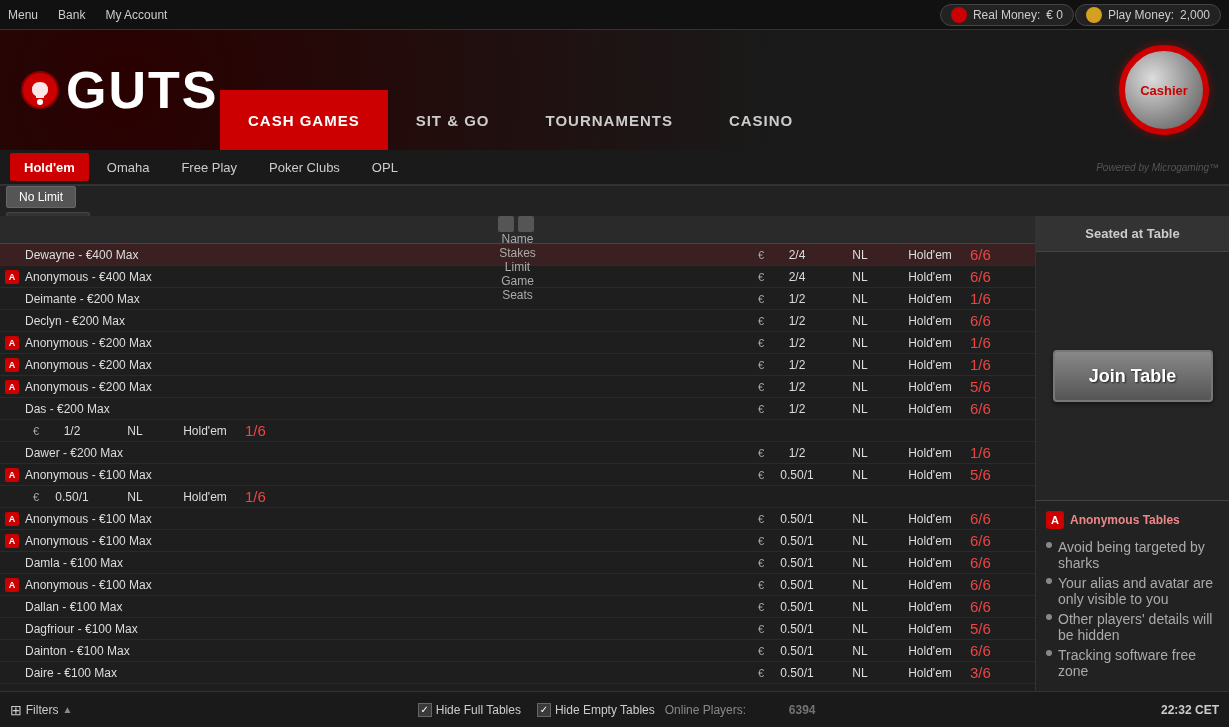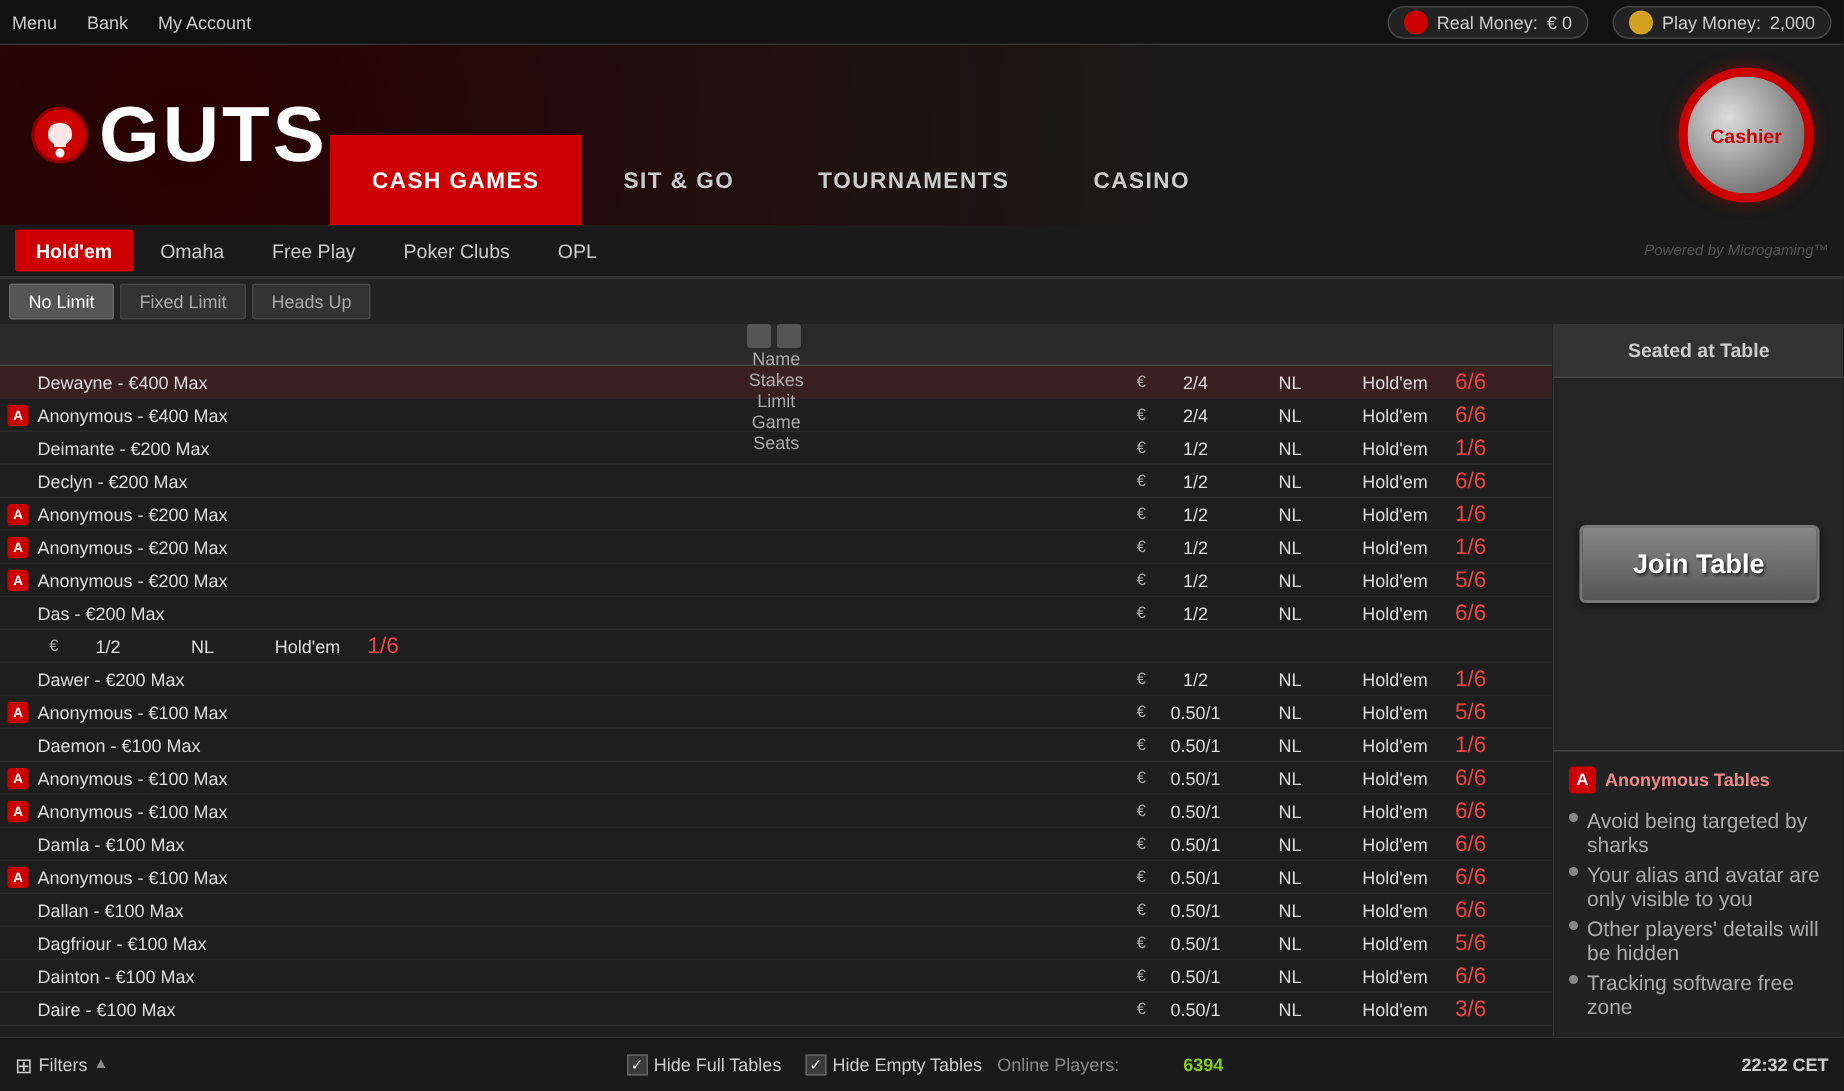--- a/index.html
+++ b/index.html
@@ -28,21 +28,21 @@
     .top-menu-item {
       color: #ccc;
       margin-right: 20px;
       cursor: pointer;
       font-size: 12px;
     }
     .top-right {
       margin-left: auto;
       display: flex;
       align-items: center;
-      gap: 16px;
+      gap: 1px;
     }
     .money-badge {
       display: flex;
       align-items: center;
       gap: 6px;
       background: #222;
       border: 1px solid #444;
       border-radius: 12px;
       padding: 2px 10px;
       font-size: 12px;
@@ -163,23 +163,24 @@
       font-size: 10px;
       color: #555;
       font-style: italic;
     }
 
     
     #filter-tabs {
       height: 30px;
       background: #222;
       display: flex;
-      align-items: center;
+      align-items: flex-start;
       padding: 0 6px;
       gap: 4px;
+      flex-direction: column;
     }
     .filter-tab {
       padding: 3px 12px;
       height: 24px;
       display: flex;
       align-items: center;
       cursor: pointer;
       font-size: 12px;
       border-radius: 2px;
       color: #aaa;
@@ -398,21 +399,21 @@
       display: flex;
       align-items: center;
       justify-content: center;
       font-size: 10px;
       color: #fff;
     }
     .online-players {
       font-size: 12px;
       color: #888;
     }
-    .online-count { color: #84cc16; font-weight: bold; padding-left: 36px; }
+    .online-count { color: #737373; font-weight: bold; padding-left: 36px; }
     .time-display {
       margin-left: auto;
       font-size: 12px;
       color: #ccc;
       font-weight: bold;
     }
   </style>
 </head>
 <body>
 
@@ -603,21 +604,20 @@
     <div class="row-euro">€</div>
     <div class="row-stakes">0.50/1</div>
     <div class="row-limit">NL</div>
     <div class="row-game">Hold'em</div>
     <div class="row-seats">5/6</div>
   </div>
           <div class="table-row">
     <div class="row-icon">
       
     </div>
-    <div class="row-name">Daemon - €100 Max</div>
     <div class="row-euro">€</div>
     <div class="row-stakes">0.50/1</div>
     <div class="row-limit">NL</div>
     <div class="row-game">Hold'em</div>
     <div class="row-seats">1/6</div>
   </div>
           <div class="table-row">
     <div class="row-icon">
       <span class="row-anon-icon">A</span>
     </div>

